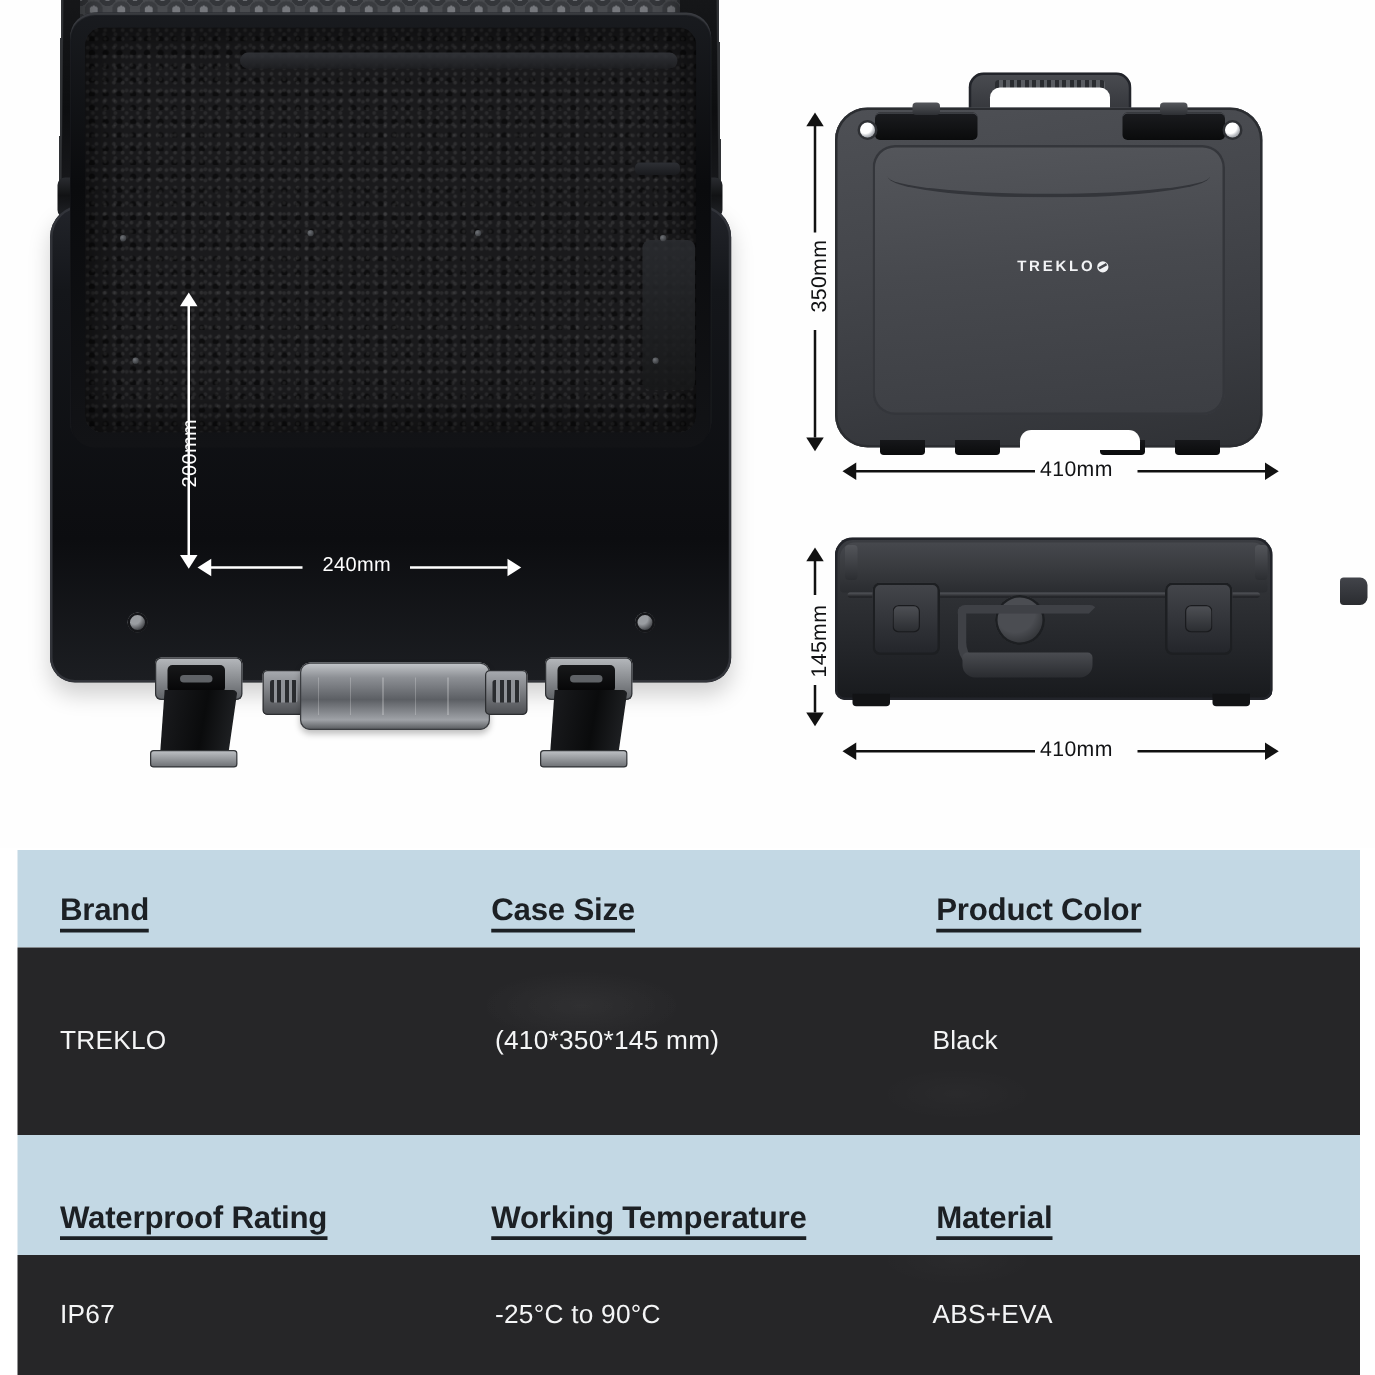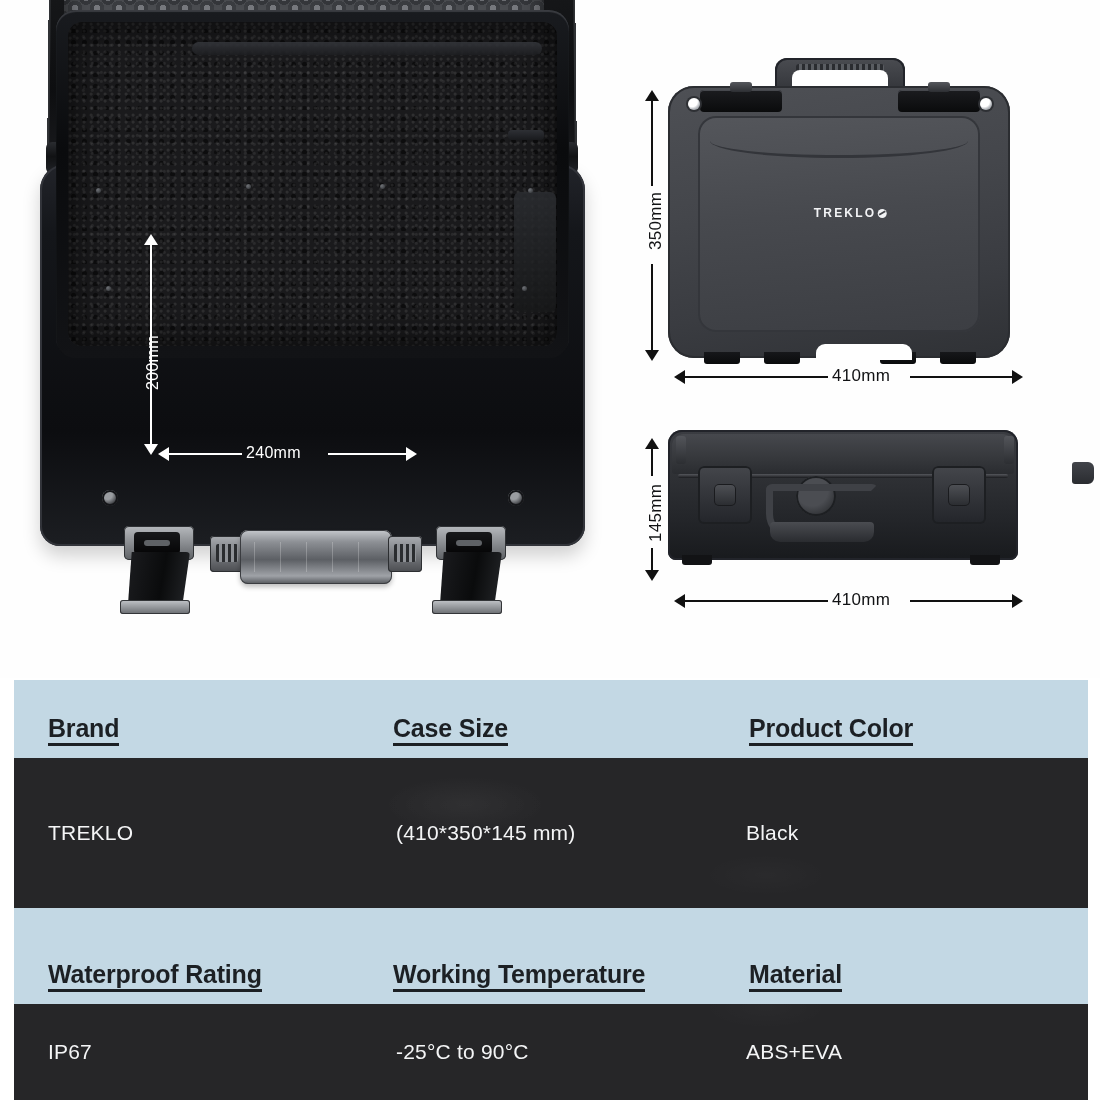--- a/index.html
+++ b/index.html
@@ -492,21 +492,21 @@
       <div class="latch-foot"></div>
     </div>
 
     <div class="dim-white arrow-up" style="left:104px; top:242px;"></div>
     <div class="dim-white dim-line-v" style="left:110px; top:252px; height:208px;"></div>
     <div class="dim-white arrow-down" style="left:104px; top:452px;"></div>
     <div class="dim-label-white rot-90" style="left:104px; top:398px;">200mm</div>
 
     <div class="dim-white arrow-left" style="left:118px; top:455px;"></div>
     <div class="dim-white dim-line-h" style="left:128px; top:461px; width:74px;"></div>
-    <div class="dim-label-white" style="left:206px; top:452px;text-align:center;">240mm</div>
+    <div class="dim-label-white" style="left:218px; top:452px;text-align:center;">240mm</div>
     <div class="dim-white dim-line-h" style="left:288px; top:461px; width:78px;"></div>
     <div class="dim-white arrow-right" style="left:366px; top:455px;"></div>
   </div>
 
   <div id="front-view">
     <div class="fv-handle-outer"></div>
     <div class="fv-handle-grip"></div>
     <div class="fv-handle-inner"></div>
 
     <div class="fv-body">

